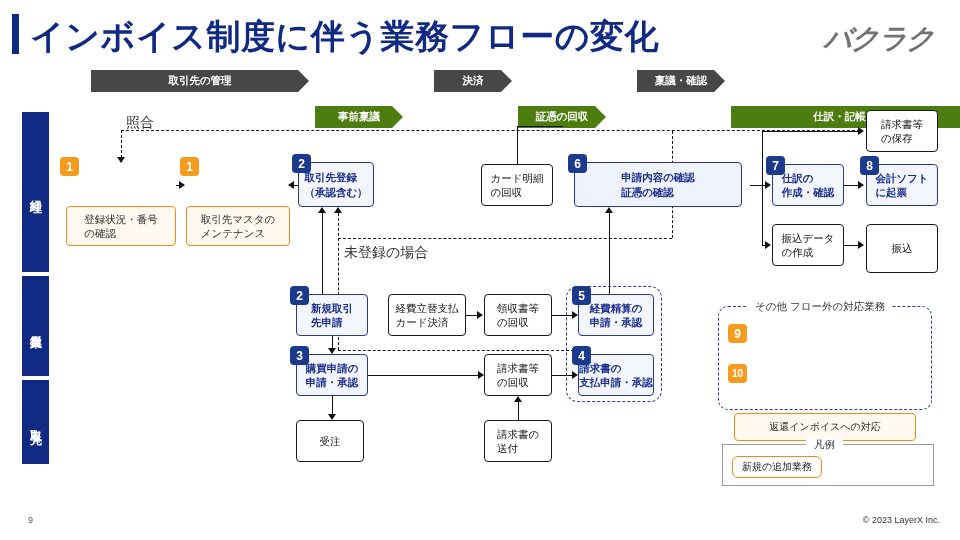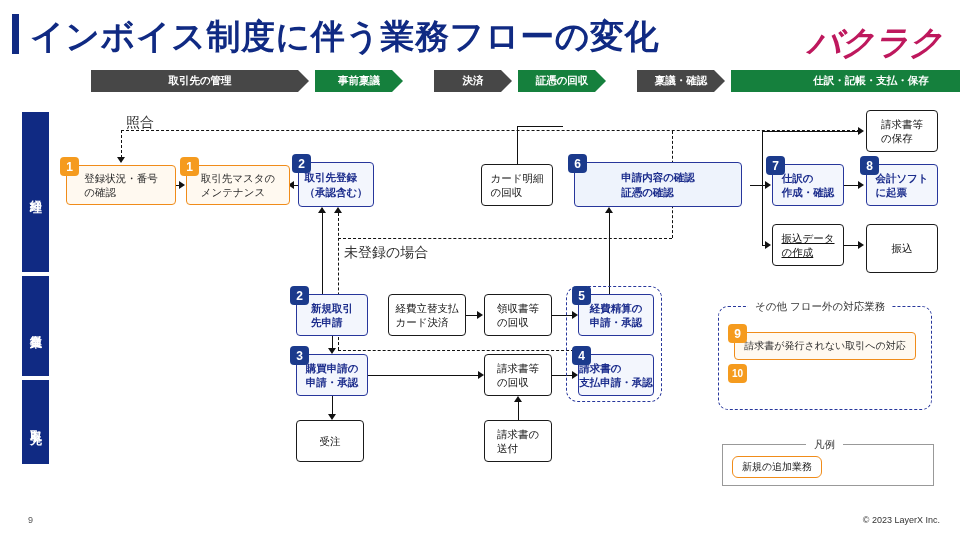--- a/index.html
+++ b/index.html
@@ -6,42 +6,42 @@
   body{
     width:960px;height:540px;overflow:hidden;background:#ffffff;
     font-family:"Liberation Sans","DejaVu Sans",sans-serif;
     -webkit-font-smoothing:antialiased;
   }
   #slide{position:relative;width:960px;height:540px;}
 
   
   .title-accent{position:absolute;left:12px;top:14px;width:7px;height:40px;background:#102A83;}
   .slide-title{position:absolute;left:30px;top:14px;font-size:34px;font-weight:bold;color:#102A83;letter-spacing:.5px;white-space:nowrap;}
-  .logo{position:absolute;right:18px;top:20px;font-size:34px;font-weight:bold;font-style:italic;color:#be185d;letter-spacing:-1px;white-space:nowrap;}
+  .logo{position:absolute;right:26px;top:20px;font-size:28px;font-weight:bold;font-style:italic;color:#737373;letter-spacing:-1px;white-space:nowrap;}
 
   
   .banner{position:absolute;left:66px;top:70px;height:22px;display:flex;align-items:stretch;}
   .chev{position:relative;display:flex;align-items:center;justify-content:center;
         color:#fff;font-size:10.5px;font-weight:bold;height:22px;margin-right:6px;
         clip-path:polygon(0 0, calc(100% - 11px) 0, 100% 50%, calc(100% - 11px) 100%, 0 100%);}
   .chev.dark{background:#474747;margin-left:25px;}
-  .chev.light{background:#15803d;}
+  .chev.light{background:#4d7c0f;margin-top:36px;}
 
   
   .lane{position:absolute;left:22px;width:27px;background:#102A83;color:#fff;
         display:flex;align-items:center;justify-content:center;
         font-size:12px;font-weight:bold;letter-spacing:1px;line-height:1.25;}
   .lane span{writing-mode:vertical-rl;text-orientation:upright;}
 
   
   .node{position:absolute;box-sizing:border-box;border-radius:4px;
         display:flex;align-items:center;justify-content:center;text-align:left;
         font-size:10.5px;line-height:1.35;white-space:pre-line;background:#fff;}
   .node.plain{border:1.3px solid #1a1a1a;color:#111;}
-  .node.orange{border:1.6px solid #F08C1A;background:#FFF9F0;color:#2b2b2b;}
+  .node.orange{border:1.6px solid #F08C1A;background:#FFF9F0;color:#2b2b2b;margin-top:41px;}
   .node.blue{border:1.6px solid #27369B;background:#F3F6FD;color:#1B2C8C;font-weight:bold;}
   .node.blue.wide{background:#EEF3FC;}
 
   .badge{position:absolute;width:19px;height:19px;border-radius:4px;color:#fff;
          font-size:12px;font-weight:bold;display:flex;align-items:center;justify-content:center;z-index:4;}
   .badge.sm{font-size:10px;}
   .badge.orange{background:#F59B1E;}
   .badge.navy{background:#1B3A8C;}
 
   
@@ -191,21 +191,21 @@
 証憑の確認</div>
       <div class="badge navy" style="left: 568px; top: 154px;">6</div>
       <div class="node blue" style="left: 772px; top: 164px; width: 72px; height: 42px;">仕訳の
 作成・確認</div>
       <div class="badge navy" style="left: 766px; top: 156px;">7</div>
       <div class="node blue" style="left: 866px; top: 164px; width: 72px; height: 42px;">会計ソフト
 に起票</div>
       <div class="badge navy" style="left: 860px; top: 156px;">8</div>
       <div class="node plain" style="left: 866px; top: 110px; width: 72px; height: 42px;">請求書等
 の保存</div>
-      <div class="node plain" style="left: 772px; top: 224px; width: 72px; height: 42px; text-decoration: underline;">振込データ
+      <div class="node plain" style="left: 772px; top: 224px; width: 72px; height: 42px;">振込データ
 の作成</div>
       <div class="node plain" style="left: 866px; top: 224px; width: 72px; height: 49px;">振込</div>
       <div class="node blue" style="left: 296px; top: 294px; width: 72px; height: 42px;">新規取引
 先申請</div>
       <div class="badge navy" style="left: 290px; top: 286px;">2</div>
       <div class="node plain" style="left: 388px; top: 294px; width: 78px; height: 42px;">経費立替支払
 カード決済</div>
       <div class="node plain" style="left: 484px; top: 294px; width: 68px; height: 42px;">領収書等
 の回収</div>
       <div class="node blue" style="left: 578px; top: 294px; width: 76px; height: 42px;">経費精算の
@@ -224,24 +224,24 @@
 送付</div>
     </div>
 
   <div id="edge-labels">
       <div class="edge-label" style="left: 126px; top: 114px;">照合</div>
       <div class="edge-label" style="left: 344px; top: 244px;">未登録の場合</div>
     </div>
 
   <div class="other-panel" style="left:718px;top:306px;width:214px;height:104px;"></div>
   <div class="other-title" style="left:748px;top:300px;">その他 フロー外の対応業務</div>
-  <div class="node orange" style="left:734px;top:332px;width:182px;height:28px;font-size:10px;">
-    <span>請求書が発行されない取引への対応</span>
+  <div class="badge orange" style="left:728px;top:324px;">9</div>
+  <div class="node orange" style="left:734px;top:372px;width:182px;height:28px;font-size:10px;">
+    <span>返還インボイスへの対応</span>
   </div>
-  <div class="badge orange" style="left:728px;top:324px;">9</div>
   <div class="badge orange sm" style="left:728px;top:364px;">10</div>
 
   <div class="legend" style="left:722px;top:444px;width:212px;height:42px;"></div>
   <div class="legend-title" style="left:806px;top:438px;">凡例</div>
   <div class="legend-chip o" style="left:732px;top:456px;width:90px;height:22px;">
     <span>新規の追加業務</span>
   </div>
 
   <div class="page-no">9</div>
   <div class="copyright">© 2023 LayerX Inc.</div>

